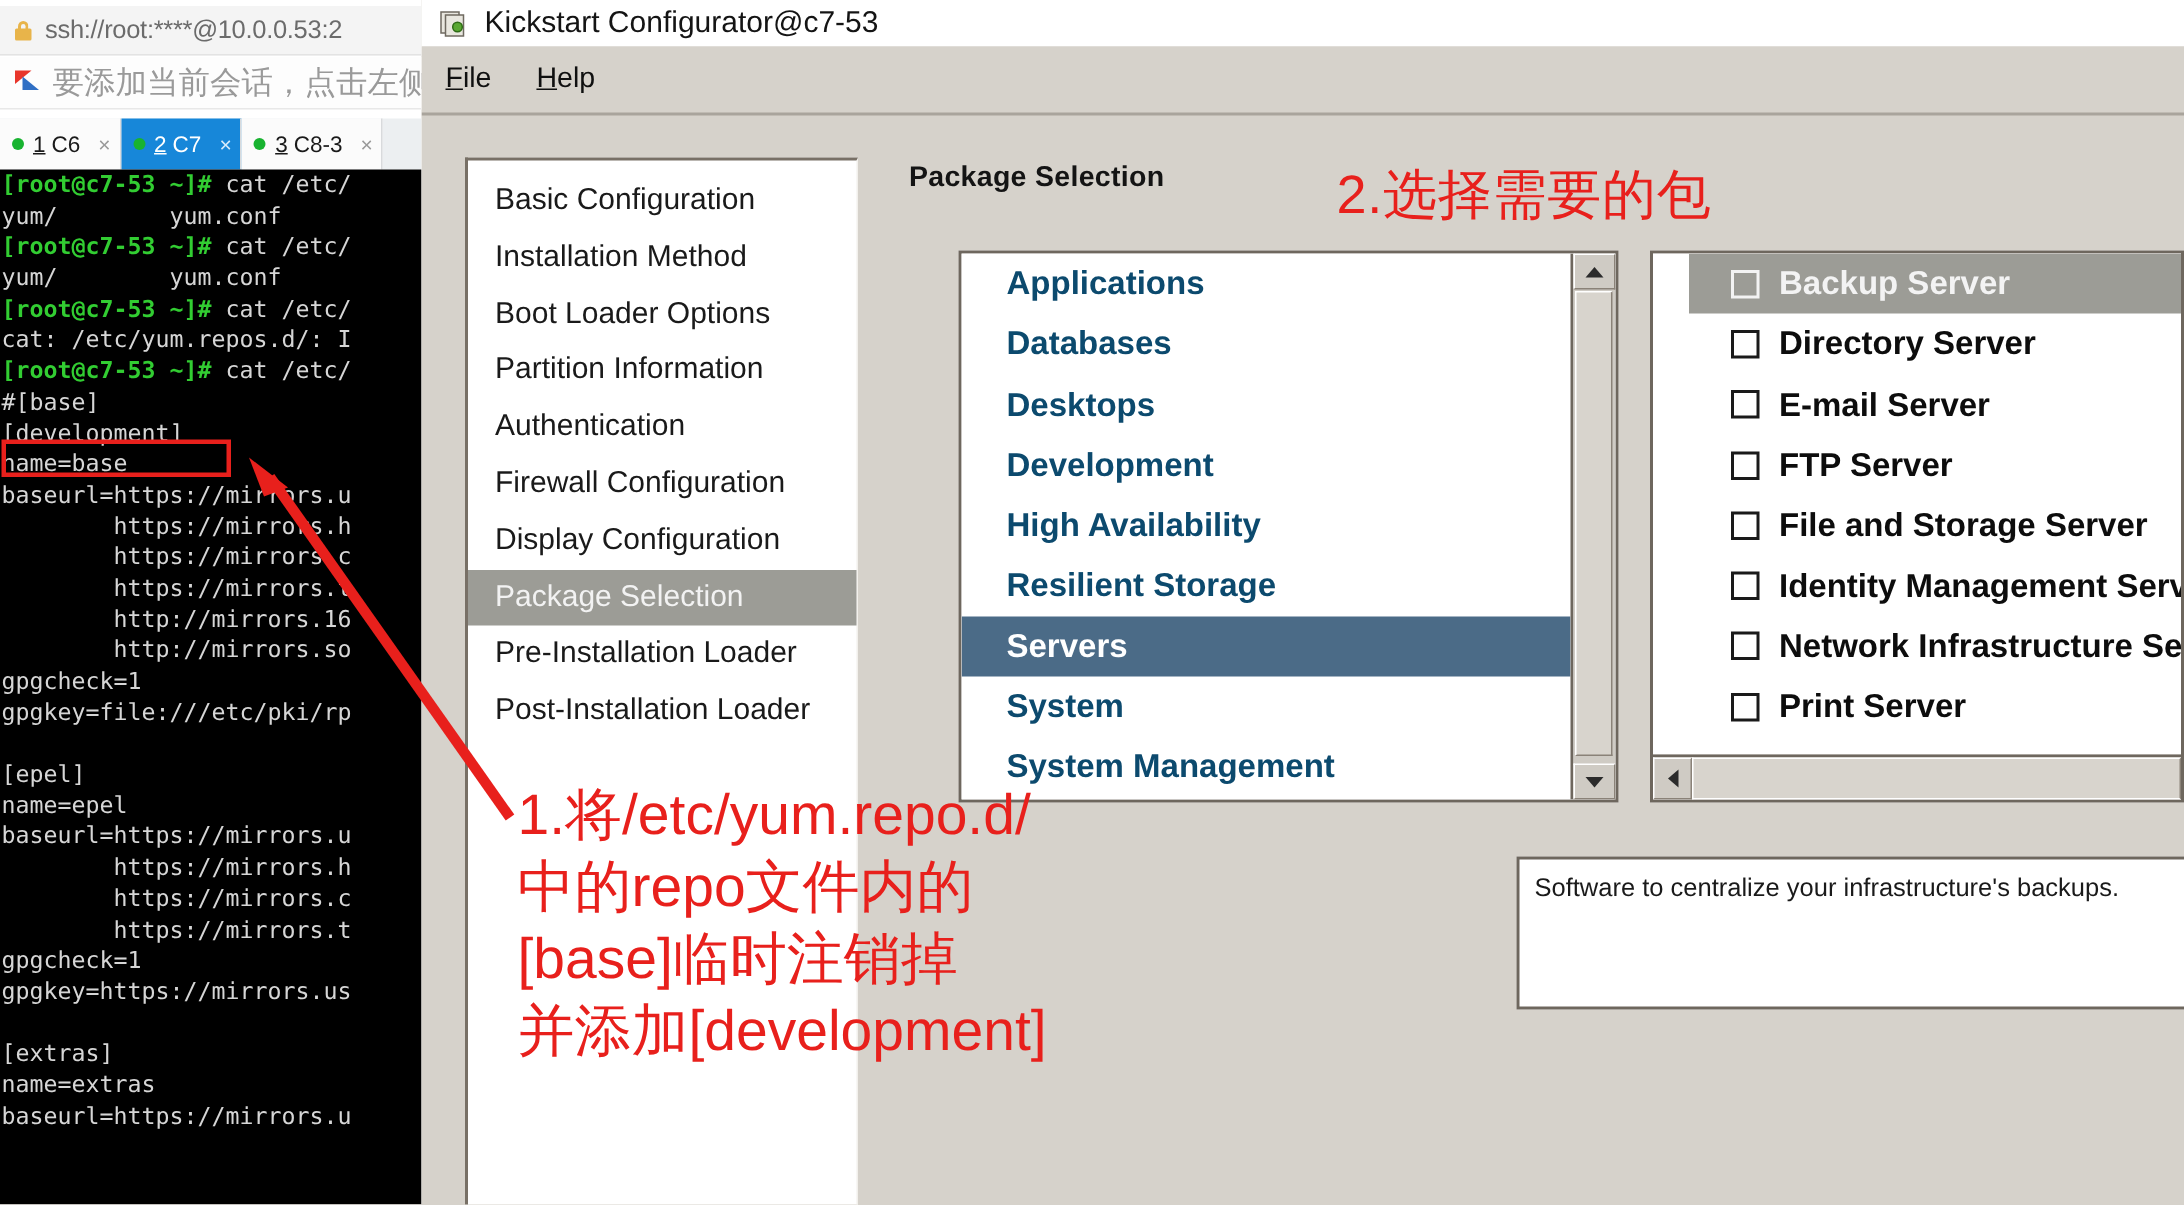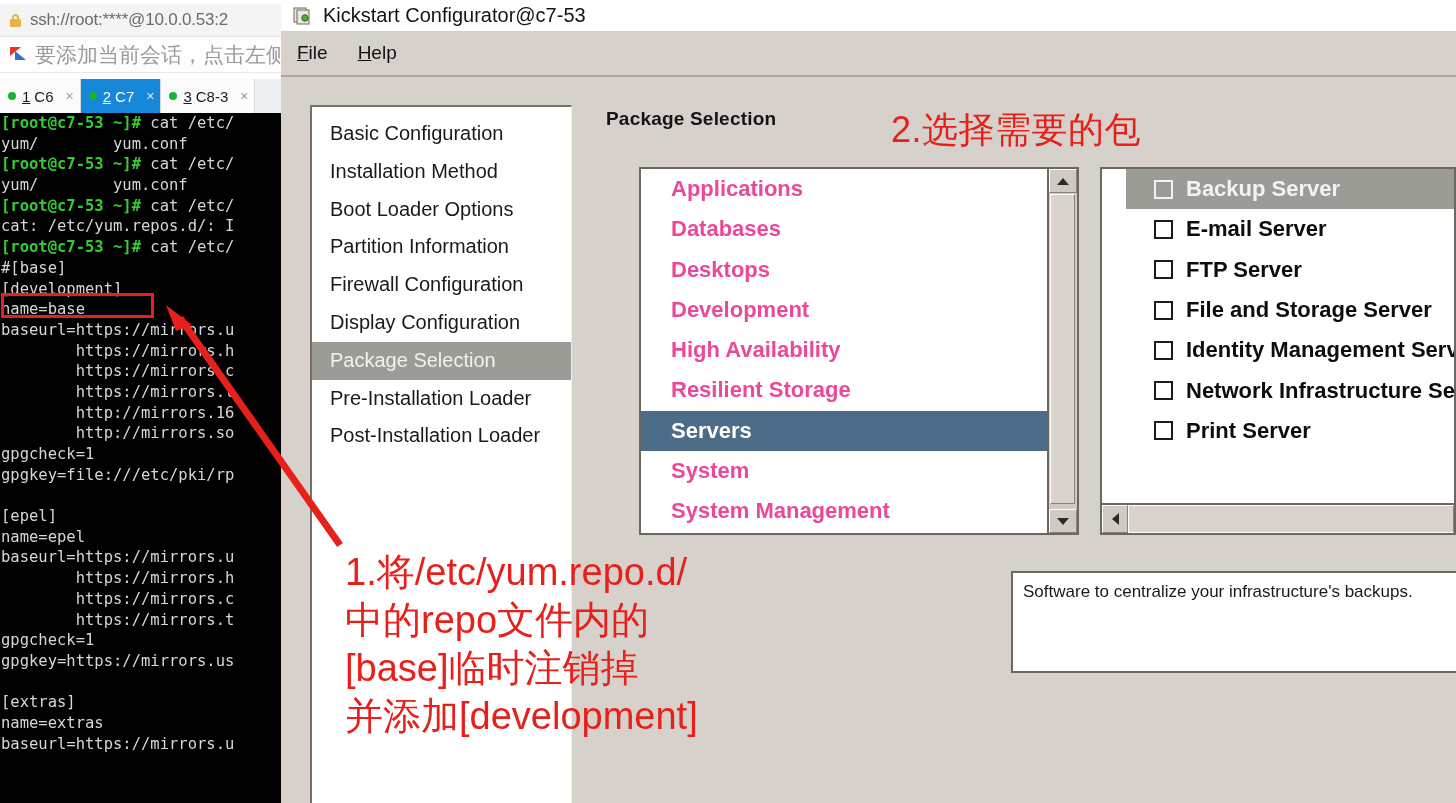--- a/index.html
+++ b/index.html
@@ -134,21 +134,21 @@
     position:absolute;left:358px;top:167px;width:440px;height:368px;
     border:2px solid #6e675e;background:#ffffff;box-sizing:border-box;
     display:flex;overflow:hidden;
   }
   #group-list{
     width:408px;height:100%;background:#ffffff;overflow:hidden;
     border-right:2px solid #6e675e;box-sizing:border-box;
   }
   .group-item{
     height:40.3px;line-height:40.3px;padding-left:30px;
-    font-size:22px;font-weight:bold;color:#ec4899;white-space:nowrap;
+    font-size:22px;font-weight:bold;color:#0c4a6e;white-space:nowrap;
   }
   .group-item.selected{background:#4b6b87;color:#ffffff;}
   .vscroll{
     width:28px;height:100%;background:#cfcbc4;position:relative;
     box-sizing:border-box;
   }
   .vscroll .arrow{
     position:absolute;left:0;width:28px;height:24px;background:#cfcbc4;
     border:1px solid #ffffff;border-right-color:#8a8278;border-bottom-color:#8a8278;
     box-sizing:border-box;display:flex;align-items:center;justify-content:center;
@@ -203,21 +203,21 @@
     padding:8px 10px;
   }
   #desc-text{font-size:17px;color:#1a1a1a;line-height:22px;}
 
   
   .anno{
     position:absolute;color:#e8201c;font-family:"Liberation Sans", sans-serif;
     z-index:20;white-space:pre;
   }
   #anno-2{left:891px;top:106px;font-size:36px;letter-spacing:0.5px;}
-  #anno-1{left:345px;top:548px;font-size:38px;line-height:48px;z-index:20;}
+  #anno-1{left:345px;top:520px;font-size:38px;line-height:48px;z-index:20;}
 
   
   #arrow-svg{
     position:absolute;left:0;top:0;width:1456px;height:803px;
     pointer-events:none;z-index:30;
   }
 </style>
 </head>
 <body>
 
@@ -280,20 +280,21 @@
   <div id="menubar">
     <span class="menu-item"><span class="mn">F</span><span>ile</span></span>
     <span class="menu-item"><span class="mn">H</span><span>elp</span></span>
   </div>
 
   <div id="side-list">
       <div class="side-item"><span>Basic Configuration</span></div>
       <div class="side-item"><span>Installation Method</span></div>
       <div class="side-item"><span>Boot Loader Options</span></div>
       <div class="side-item"><span>Partition Information</span></div>
+      <div class="side-item"><span>Authentication</span></div>
       <div class="side-item"><span>Firewall Configuration</span></div>
       <div class="side-item"><span>Display Configuration</span></div>
       <div class="side-item selected"><span>Package Selection</span></div>
       <div class="side-item"><span>Pre-Installation Loader</span></div>
       <div class="side-item"><span>Post-Installation Loader</span></div>
     </div>
 
   <div id="panel-title">Package Selection</div>
 
   <div id="group-box">
@@ -320,20 +321,24 @@
   </div>
 
   <div id="pkg-box">
     <div id="pkg-list">
         <div class="pkg-item selected">
           <span class="cbox"></span>
           <span>Backup Server</span>
         </div>
         <div class="pkg-item">
           <span class="cbox"></span>
+          <span>Directory Server</span>
+        </div>
+        <div class="pkg-item">
+          <span class="cbox"></span>
           <span>E-mail Server</span>
         </div>
         <div class="pkg-item">
           <span class="cbox"></span>
           <span>FTP Server</span>
         </div>
         <div class="pkg-item">
           <span class="cbox"></span>
           <span>File and Storage Server</span>
         </div>

